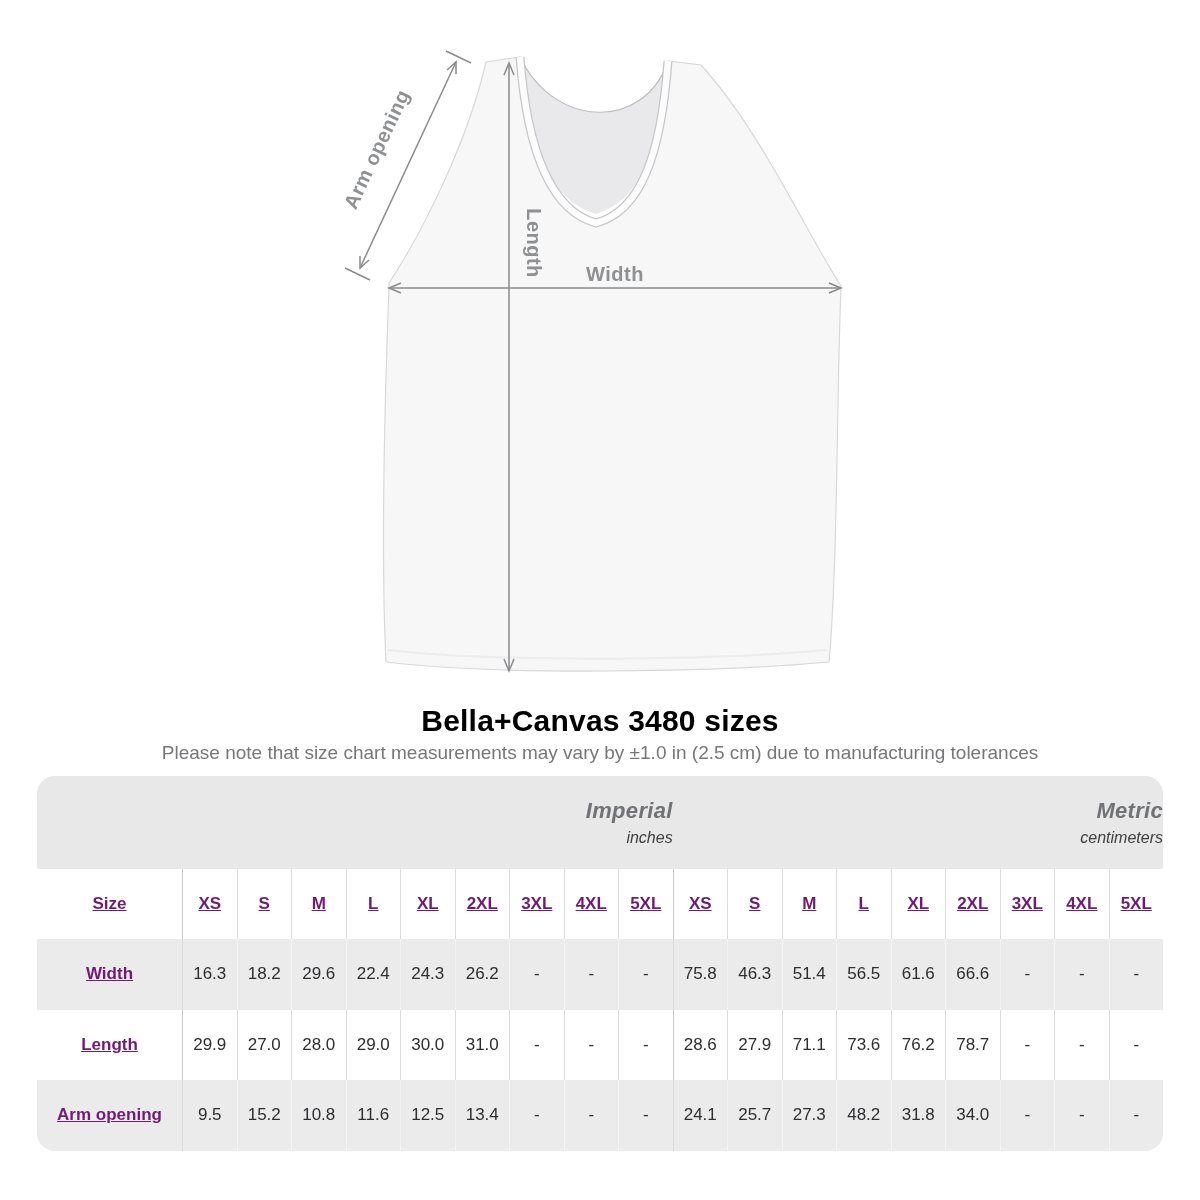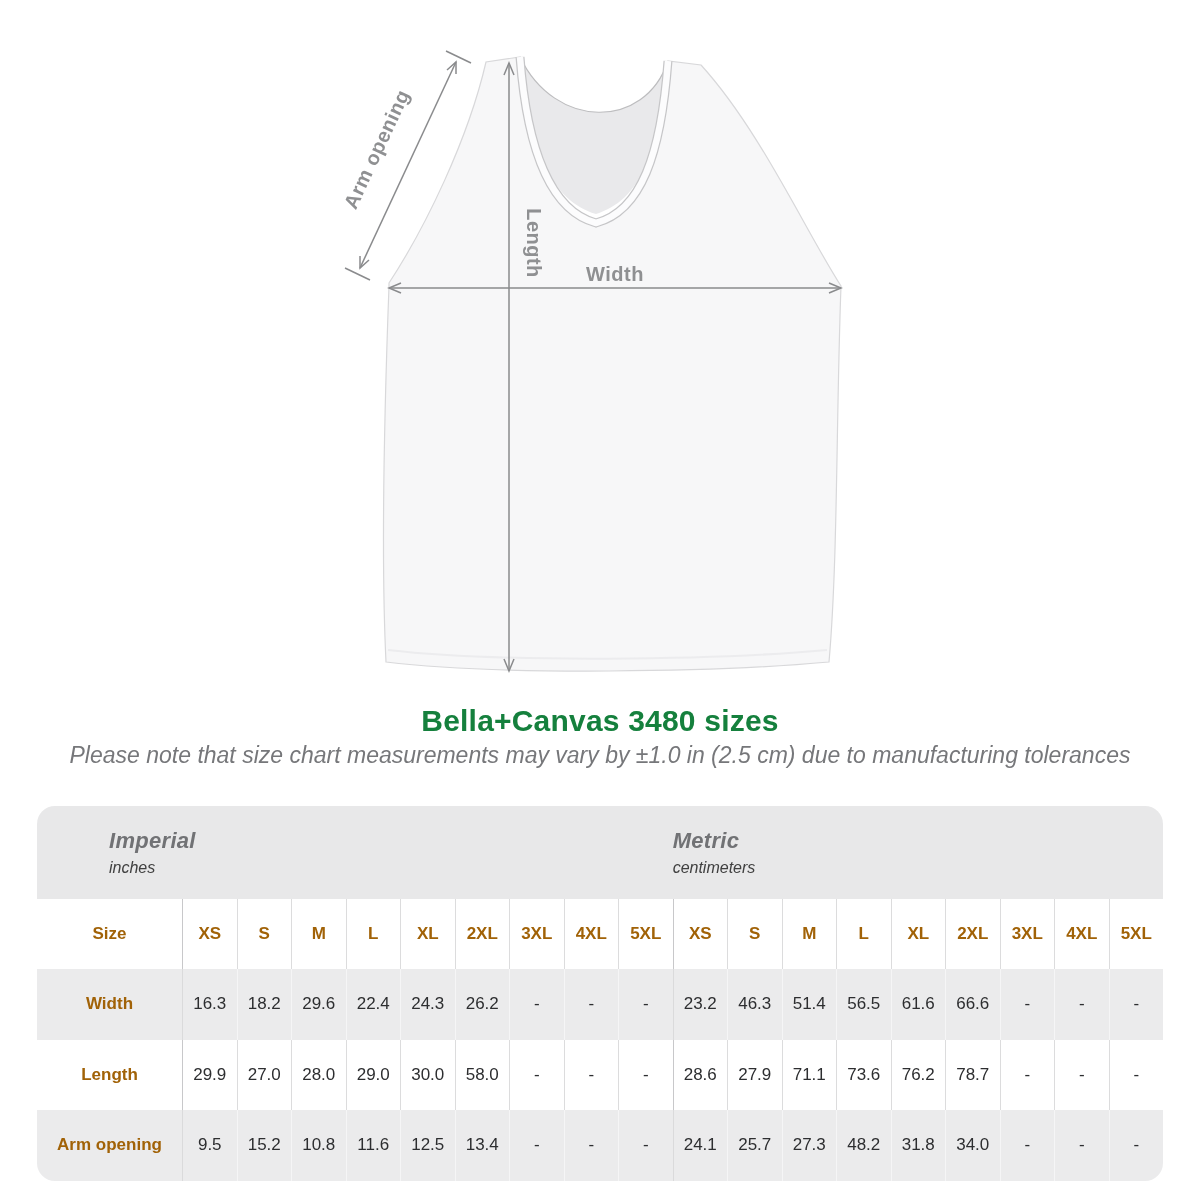--- a/index.html
+++ b/index.html
@@ -14,51 +14,51 @@
   .illustration{width:1200px;height:688px;position:relative;}
   .illustration svg{display:block;width:1200px;height:688px;}
   .dim-label{
     font-family:"Liberation Sans","DejaVu Sans",sans-serif;
     font-size:20px;font-weight:bold;fill:#8f9092;letter-spacing:.5px;
   }
 
   
   .title{
     margin:16px 0 4px 0;text-align:center;
-    font-size:30px;font-weight:bold;color:#15803d;letter-spacing:.2px;
+    font-size:30px;font-weight:bold;color:#000000;letter-spacing:.2px;
   }
   .subtitle{
-    margin:0 0 37px 0;text-align:center;
-    font-size:23px;font-style:italic;color:#76777a;
+    margin:0 0 12px 0;text-align:center;
+    font-size:19px;color:#76777a;
   }
 
   
   .size-table{
     width:1126px;margin:0 auto;border-radius:18px;overflow:hidden;
   }
   .group-row{display:flex;height:93px;background:#e8e8e9;}
-  .group{display:flex;flex-direction:column;align-items:flex-start;justify-content:center;gap:5px;}
+  .group{display:flex;flex-direction:column;align-items:flex-end;justify-content:center;gap:5px;}
   .group-imperial{width:56.45%;padding-left:72px;box-sizing:border-box;}
   .group-metric{width:43.55%;}
   .group-title{font-size:22px;font-weight:bold;font-style:italic;color:#717275;letter-spacing:.3px;}
   .group-unit{font-size:16px;font-style:italic;color:#404040;}
 
   .trow{display:grid;grid-template-columns:145px repeat(18,1fr);}
   .row-white{--div:#dcdcdd;--divstrong:#c8c8ca;background:#ffffff;}
   .row-gray{--div:#f5f5f6;--divstrong:#dadadb;background:#ebebec;}
   .size-row{height:70px;}
   .data-row{height:70.5px;}
   .cell{
     display:flex;align-items:center;justify-content:center;
     font-size:17px;color:#2d2e30;border-left:1px solid var(--div);
     white-space:nowrap;
   }
   .cell.first{border-left:none;}
   .cell.strong{border-left-color:var(--divstrong);}
-  .cell.lbl{font-weight:bold;color:#a16207;}
+  .cell.lbl{font-weight:bold;color:#701a75;text-decoration:underline;}
 </style>
 </head>
 <body>
 
 <div class="page">
 
   <div class="illustration">
     <svg viewBox="0 0 1200 688">
 
       <path d="M 486 62
@@ -151,38 +151,38 @@
           <div class="cell first lbl">Width</div>
           <div class="cell strong">16.3</div>
           <div class="cell">18.2</div>
           <div class="cell">29.6</div>
           <div class="cell">22.4</div>
           <div class="cell">24.3</div>
           <div class="cell">26.2</div>
           <div class="cell">-</div>
           <div class="cell">-</div>
           <div class="cell">-</div>
-          <div class="cell strong">23.2</div>
+          <div class="cell strong">75.8</div>
           <div class="cell">46.3</div>
           <div class="cell">51.4</div>
           <div class="cell">56.5</div>
           <div class="cell">61.6</div>
           <div class="cell">66.6</div>
           <div class="cell">-</div>
           <div class="cell">-</div>
           <div class="cell">-</div>
         </div>
         <div class="trow data-row row-white">
           <div class="cell first lbl">Length</div>
           <div class="cell strong">29.9</div>
           <div class="cell">27.0</div>
           <div class="cell">28.0</div>
           <div class="cell">29.0</div>
           <div class="cell">30.0</div>
-          <div class="cell">58.0</div>
+          <div class="cell">31.0</div>
           <div class="cell">-</div>
           <div class="cell">-</div>
           <div class="cell">-</div>
           <div class="cell strong">28.6</div>
           <div class="cell">27.9</div>
           <div class="cell">71.1</div>
           <div class="cell">73.6</div>
           <div class="cell">76.2</div>
           <div class="cell">78.7</div>
           <div class="cell">-</div>

